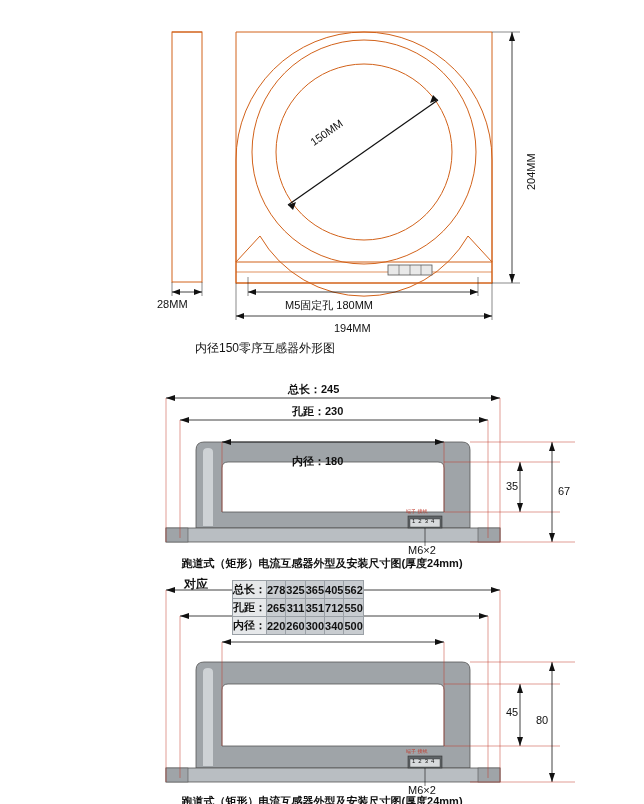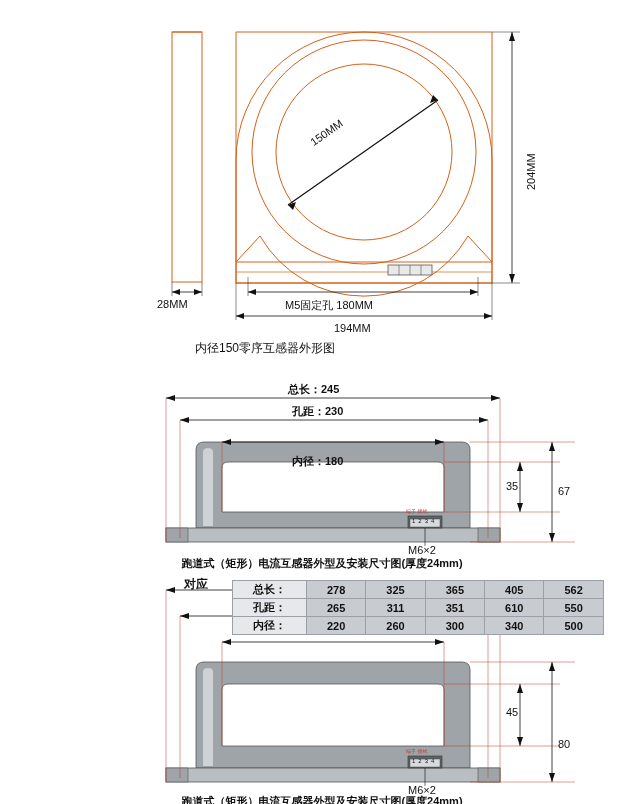--- a/index.html
+++ b/index.html
@@ -40,21 +40,21 @@
   
   .f2{left:0;top:380px;width:528px;height:200px;}
   .f3{left:0;top:578px;width:528px;height:226px;}
 
   .tbl{
     border-collapse:collapse;
     font-size:11px;
   }
   .tbl td{
     border:1px solid #9aa0a6;
-    padding:1px 20px;
+    padding:1px 0;
     text-align:center;
     background:#c8ccd0;
     color:#111;
     font-weight:bold;
     white-space:nowrap;
   }
   .tbl td.lbl{
     background:#e6e8ea;
     font-weight:bold;
   }
@@ -259,36 +259,36 @@
           <td>325</td>
           <td>365</td>
           <td>405</td>
           <td>562</td>
         </tr>
         <tr>
           <td class="lbl">孔距：</td>
           <td>265</td>
           <td>311</td>
           <td>351</td>
-          <td>610</td>
+          <td>712</td>
           <td>550</td>
         </tr>
         <tr>
           <td class="lbl">内径：</td>
           <td>220</td>
           <td>260</td>
           <td>300</td>
           <td>340</td>
           <td>500</td>
         </tr>
       </tbody>
     </table>
 
     <div class="abs dimtext" style="left:506px;top:128px;">45</div>
-    <div class="abs dimtext" style="left:558px;top:136px;margin-top:24px;">80</div>
+    <div class="abs dimtext" style="left:536px;top:136px;">80</div>
 
     <div class="abs dimtext" style="left:408px;top:206px;">M6×2</div>
 
     <div class="abs" style="left:406px;top:170px;font-size:5px;color:#c0392b;white-space:nowrap;">端子 接线</div>
     <div class="abs" style="left:412px;top:180px;font-size:6px;color:#111;letter-spacing:3px;">1234</div>
 
     <div class="abs cap bold" style="left:0;top:216px;width:644px;font-size:11px;">跑道式（矩形）电流互感器外型及安装尺寸图(厚度24mm)</div>
   </div>
 
 </div>

